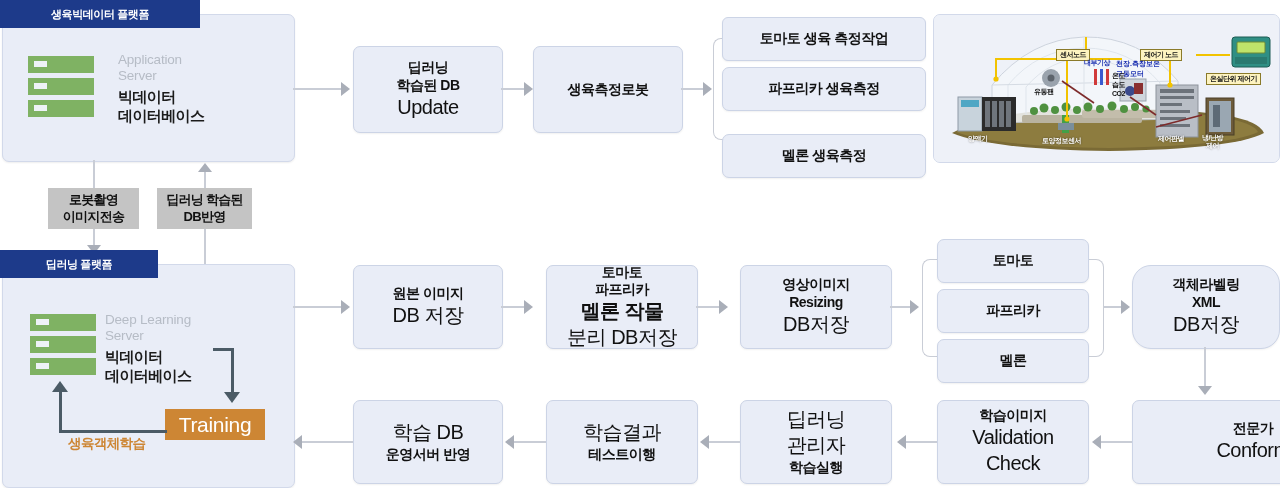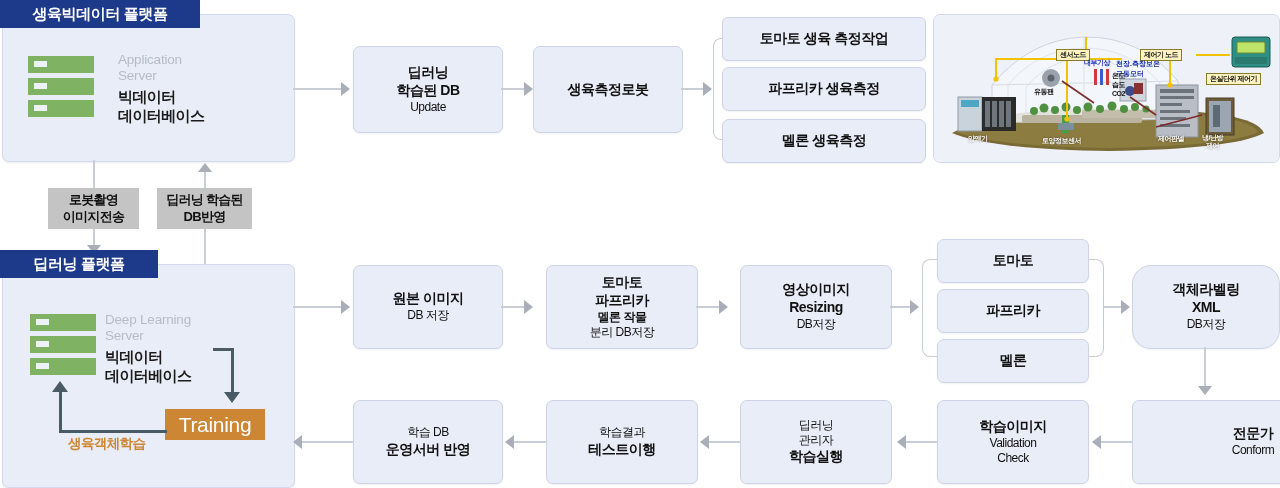--- a/index.html
+++ b/index.html
@@ -20,21 +20,21 @@
     background:#e9edf7;
     border:1px solid #d2d9ea;
     border-radius:7px;
     box-shadow:0 1px 2px rgba(0,0,0,.07);
   }
   .panel-title{
     position:absolute;
     background:#1d3a8a;
     color:#ffffff;
     font-weight:bold;
-    font-size:15px;
+    font-size:11px;
     letter-spacing:-0.4px;
     display:flex;align-items:center;justify-content:center;
     padding:0 14px;
     height:28px;
     z-index:6;
   }
 
   
   .srv{position:absolute;width:66px;height:62px;}
   .srv .unit{
@@ -57,21 +57,21 @@
     background:#e9edf7;
     border:1px solid #ccd4e6;
     border-radius:7px;
     box-shadow:0 1px 2px rgba(0,0,0,.06);
     display:flex;align-items:center;justify-content:center;
     text-align:center;
     color:#111;
     line-height:1.28;
     letter-spacing:-.5px;
   }
-  .box .t{display:block;font-size:12px;}
+  .box .t{display:block;font-size:20px;}
   .box .b{display:block;font-size:14px;font-weight:bold;}
 
   
   .training{
     position:absolute;
     background:#cd8634;
     display:flex;align-items:center;justify-content:center;
     color:#fff;font-size:21px;letter-spacing:-.3px;
   }
 
@@ -194,21 +194,21 @@
   <div class="box" style="left:722px;top:17px;width:202px;height:42px;border-radius:6px;">
     <div>
         <span class="b">토마토 생육 측정작업</span>
       </div>
   </div>
   <div class="box" style="left:722px;top:67px;width:202px;height:42px;">
     <div>
         <span class="b">파프리카 생육측정</span>
       </div>
   </div>
-  <div class="box" style="left:722px;top:119px;width:202px;height:42px;text-align:right;">
+  <div class="box" style="left:722px;top:134px;width:202px;height:42px;text-align:right;">
     <div>
         <span class="b">멜론 생육측정</span>
       </div>
   </div>
 
   <div class="photo" style="left:933px;top:14px;width:345px;height:147px;">
     <svg class="gh-svg" width="345" height="147" viewBox="0 0 345 147">
       <rect x="0" y="0" width="345" height="147" fill="#eef1f8"></rect>
 
       <path d="M18 118 Q60 96 140 94 Q230 92 290 100 Q325 106 330 118 Q300 134 175 136 Q55 134 18 118 Z" fill="#7a6a35"></path>

